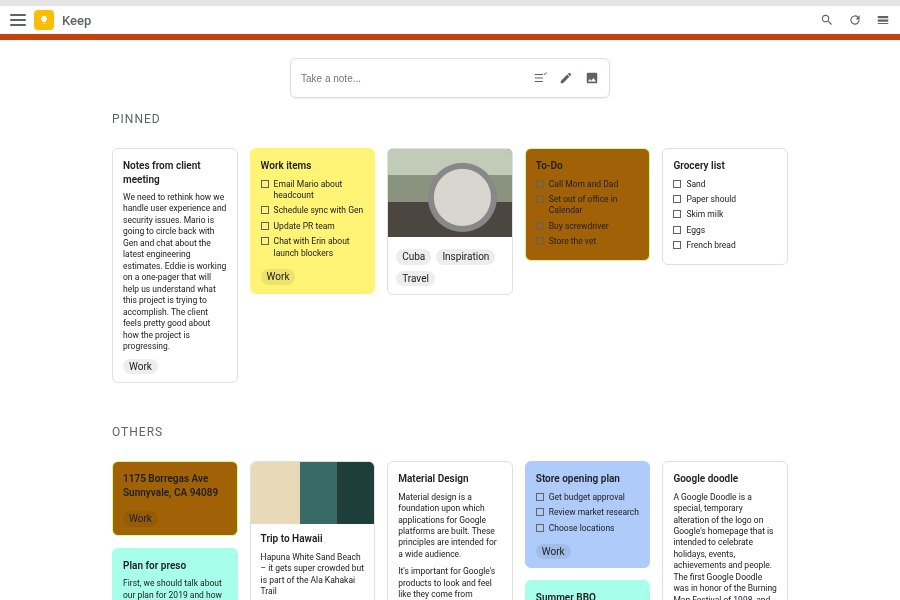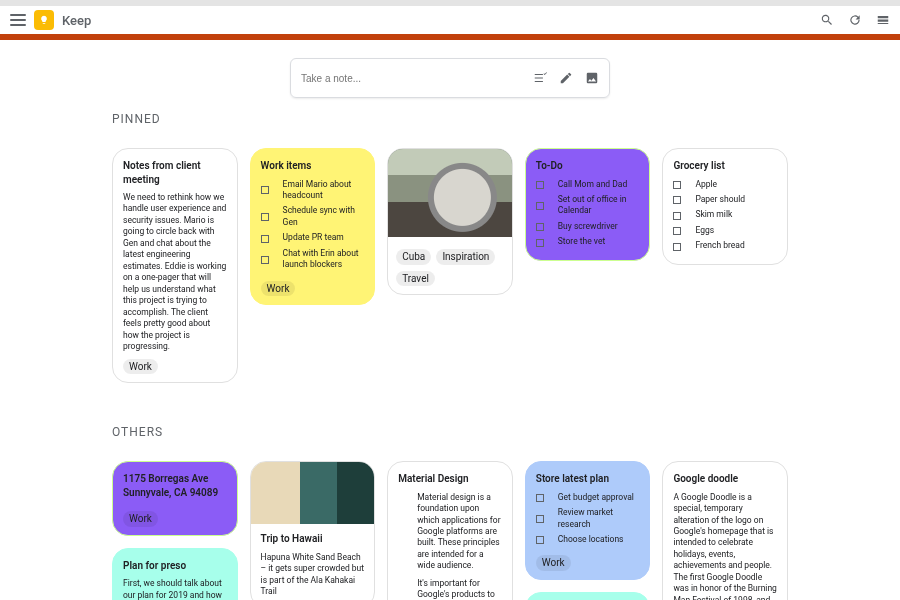--- a/index.html
+++ b/index.html
@@ -51,34 +51,34 @@
   .section-label.others { padding-top:22px; }
 
   .board {
     padding:0 112px 20px 112px;
     display:flex;
     gap:12px;
   }
   .col { display:flex; flex-direction:column; gap:12px; width:128px; }
 
   .note {
-    border:1px solid #e0e0e0; border-radius:16px; padding:10px 10px 8px;
+    border:1px solid #e0e0e0; border-radius:6px; padding:10px 10px 8px;
     background:#fff;
     font-size:8.5px; line-height:1.35;
   }
   .note.yellow { background:#fff475; border-color:#fff475; }
   .note.red { background:#f28b82; border-color:#f28b82; }
-  .note.green { background:#8b5cf6; border-color:#ccff90; }
+  .note.green { background:#a16207; border-color:#ccff90; }
   .note.blue { background:#aecbfa; border-color:#aecbfa; }
   .note.teal { background:#a7ffeb; border-color:#a7ffeb; }
 
   .note-title { font-size:10px; font-weight:600; margin-bottom:6px; }
   .note-body { color:#202124; }
-  .note .line { margin-bottom:2px;margin-left:19px; }
-  .check-item { display:flex; gap:14px; margin-bottom:4px; align-items:center; }
+  .note .line { margin-bottom:2px; }
+  .check-item { display:flex; gap:5px; margin-bottom:4px; align-items:flex-start; }
   .check-box { width:8px; height:8px; border:1px solid #5f6368; flex-shrink:0; margin-top:1px; }
   .tag {
     display:inline-block; font-size:10px; background:rgba(0,0,0,0.07);
     border-radius:8px; padding:1px 6px; margin-top:6px; margin-right:3px;
   }
   .img-card { padding:0; overflow:hidden; }
   .img-area { width:100%; height:88px; background:#6b7a6e; position:relative; }
   .img-area::before {
     content:""; position:absolute; inset:0;
     background:
@@ -211,21 +211,21 @@
           <div class="check-box"></div>
           <span>Store the vet</span>
         </div>
     </div>
   </div>
   <div class="col">
     <div class="note">
       <div class="note-title">Grocery list</div>
       <div class="check-item">
           <div class="check-box"></div>
-          <span>Apple</span>
+          <span>Sand</span>
         </div>
       <div class="check-item">
           <div class="check-box"></div>
           <span>Paper should</span>
         </div>
       <div class="check-item">
           <div class="check-box"></div>
           <span>Skim milk</span>
         </div>
       <div class="check-item">
@@ -269,21 +269,21 @@
   <div class="col">
     <div class="note">
       <div class="note-title">Material Design</div>
       <div class="note-body line">Material design is a foundation upon which applications for Google platforms are built. These principles are intended for a wide audience.</div>
       <div class="note-body line" style="margin-top:6px">It's important for Google's products to look and feel like they come from Google. These guidelines combine the best practices of Material Design with the hallmarks and signifiers of the Google identity system.</div>
 
     </div>
   </div>
   <div class="col">
     <div class="note blue">
-      <div class="note-title">Store latest plan</div>
+      <div class="note-title">Store opening plan</div>
       <div class="check-item">
           <div class="check-box"></div>
           <span>Get budget approval</span>
         </div>
       <div class="check-item">
           <div class="check-box"></div>
           <span>Review market research</span>
         </div>
       <div class="check-item">
           <div class="check-box"></div>

